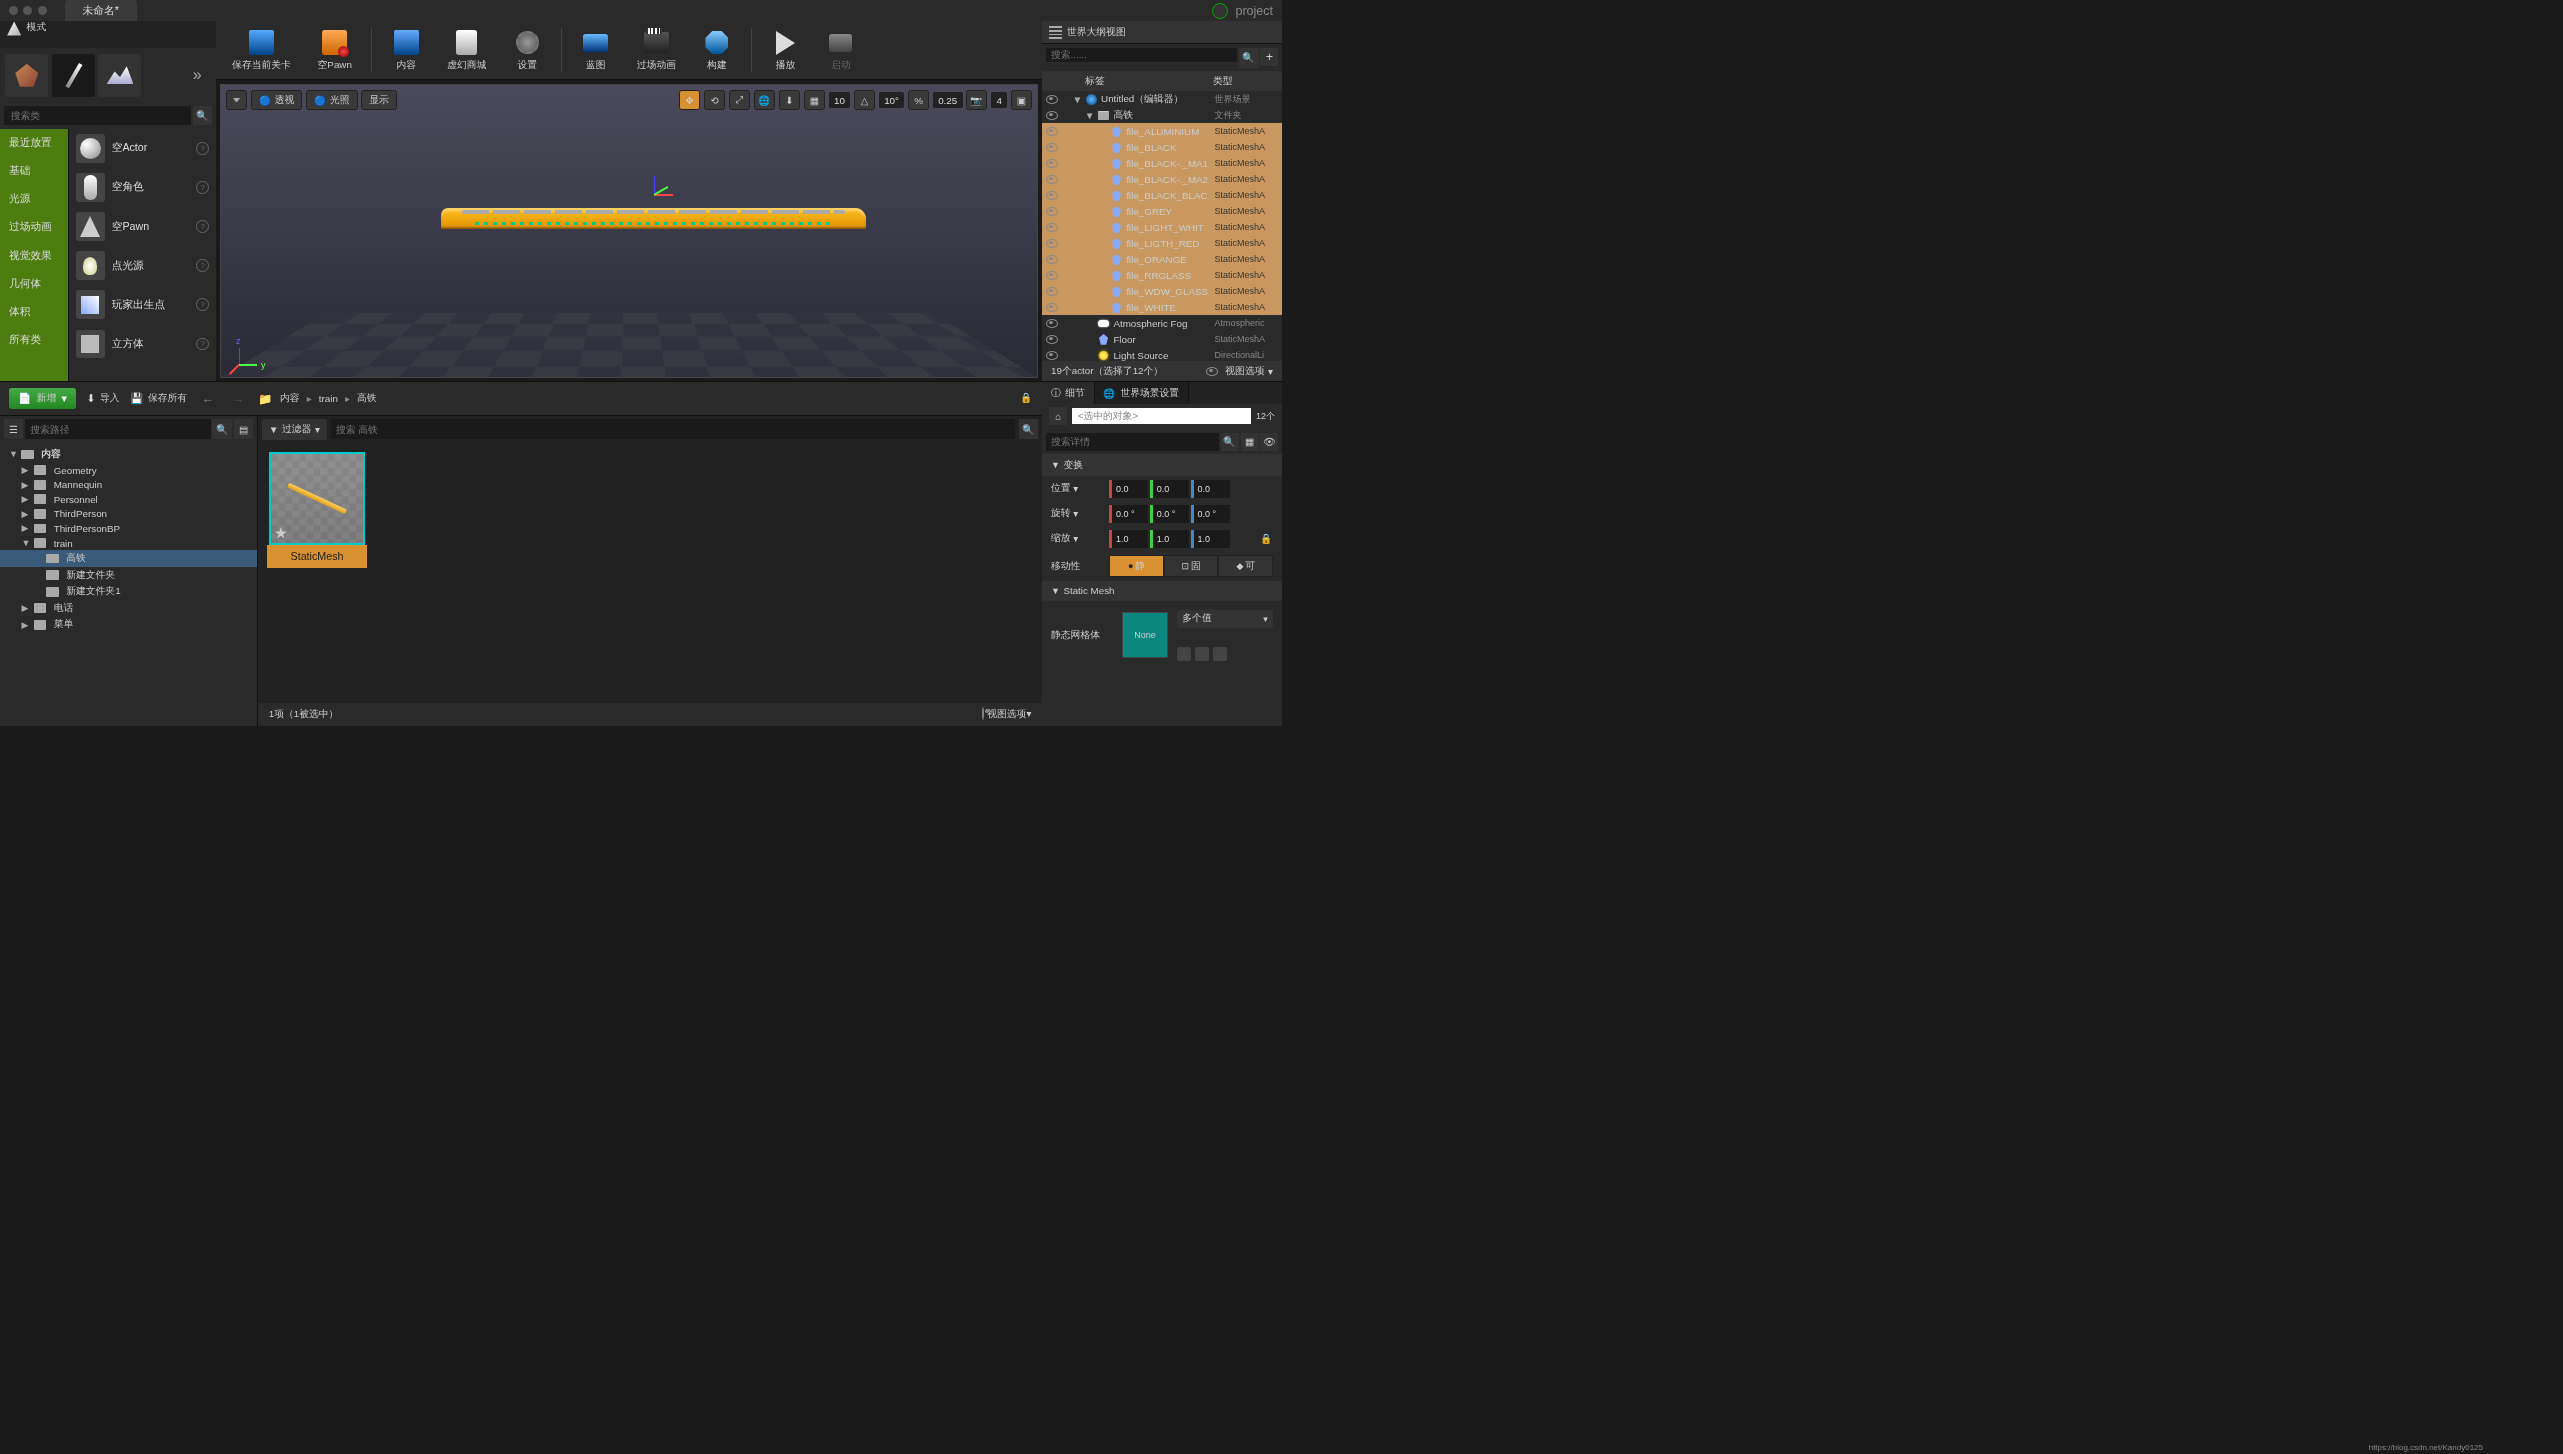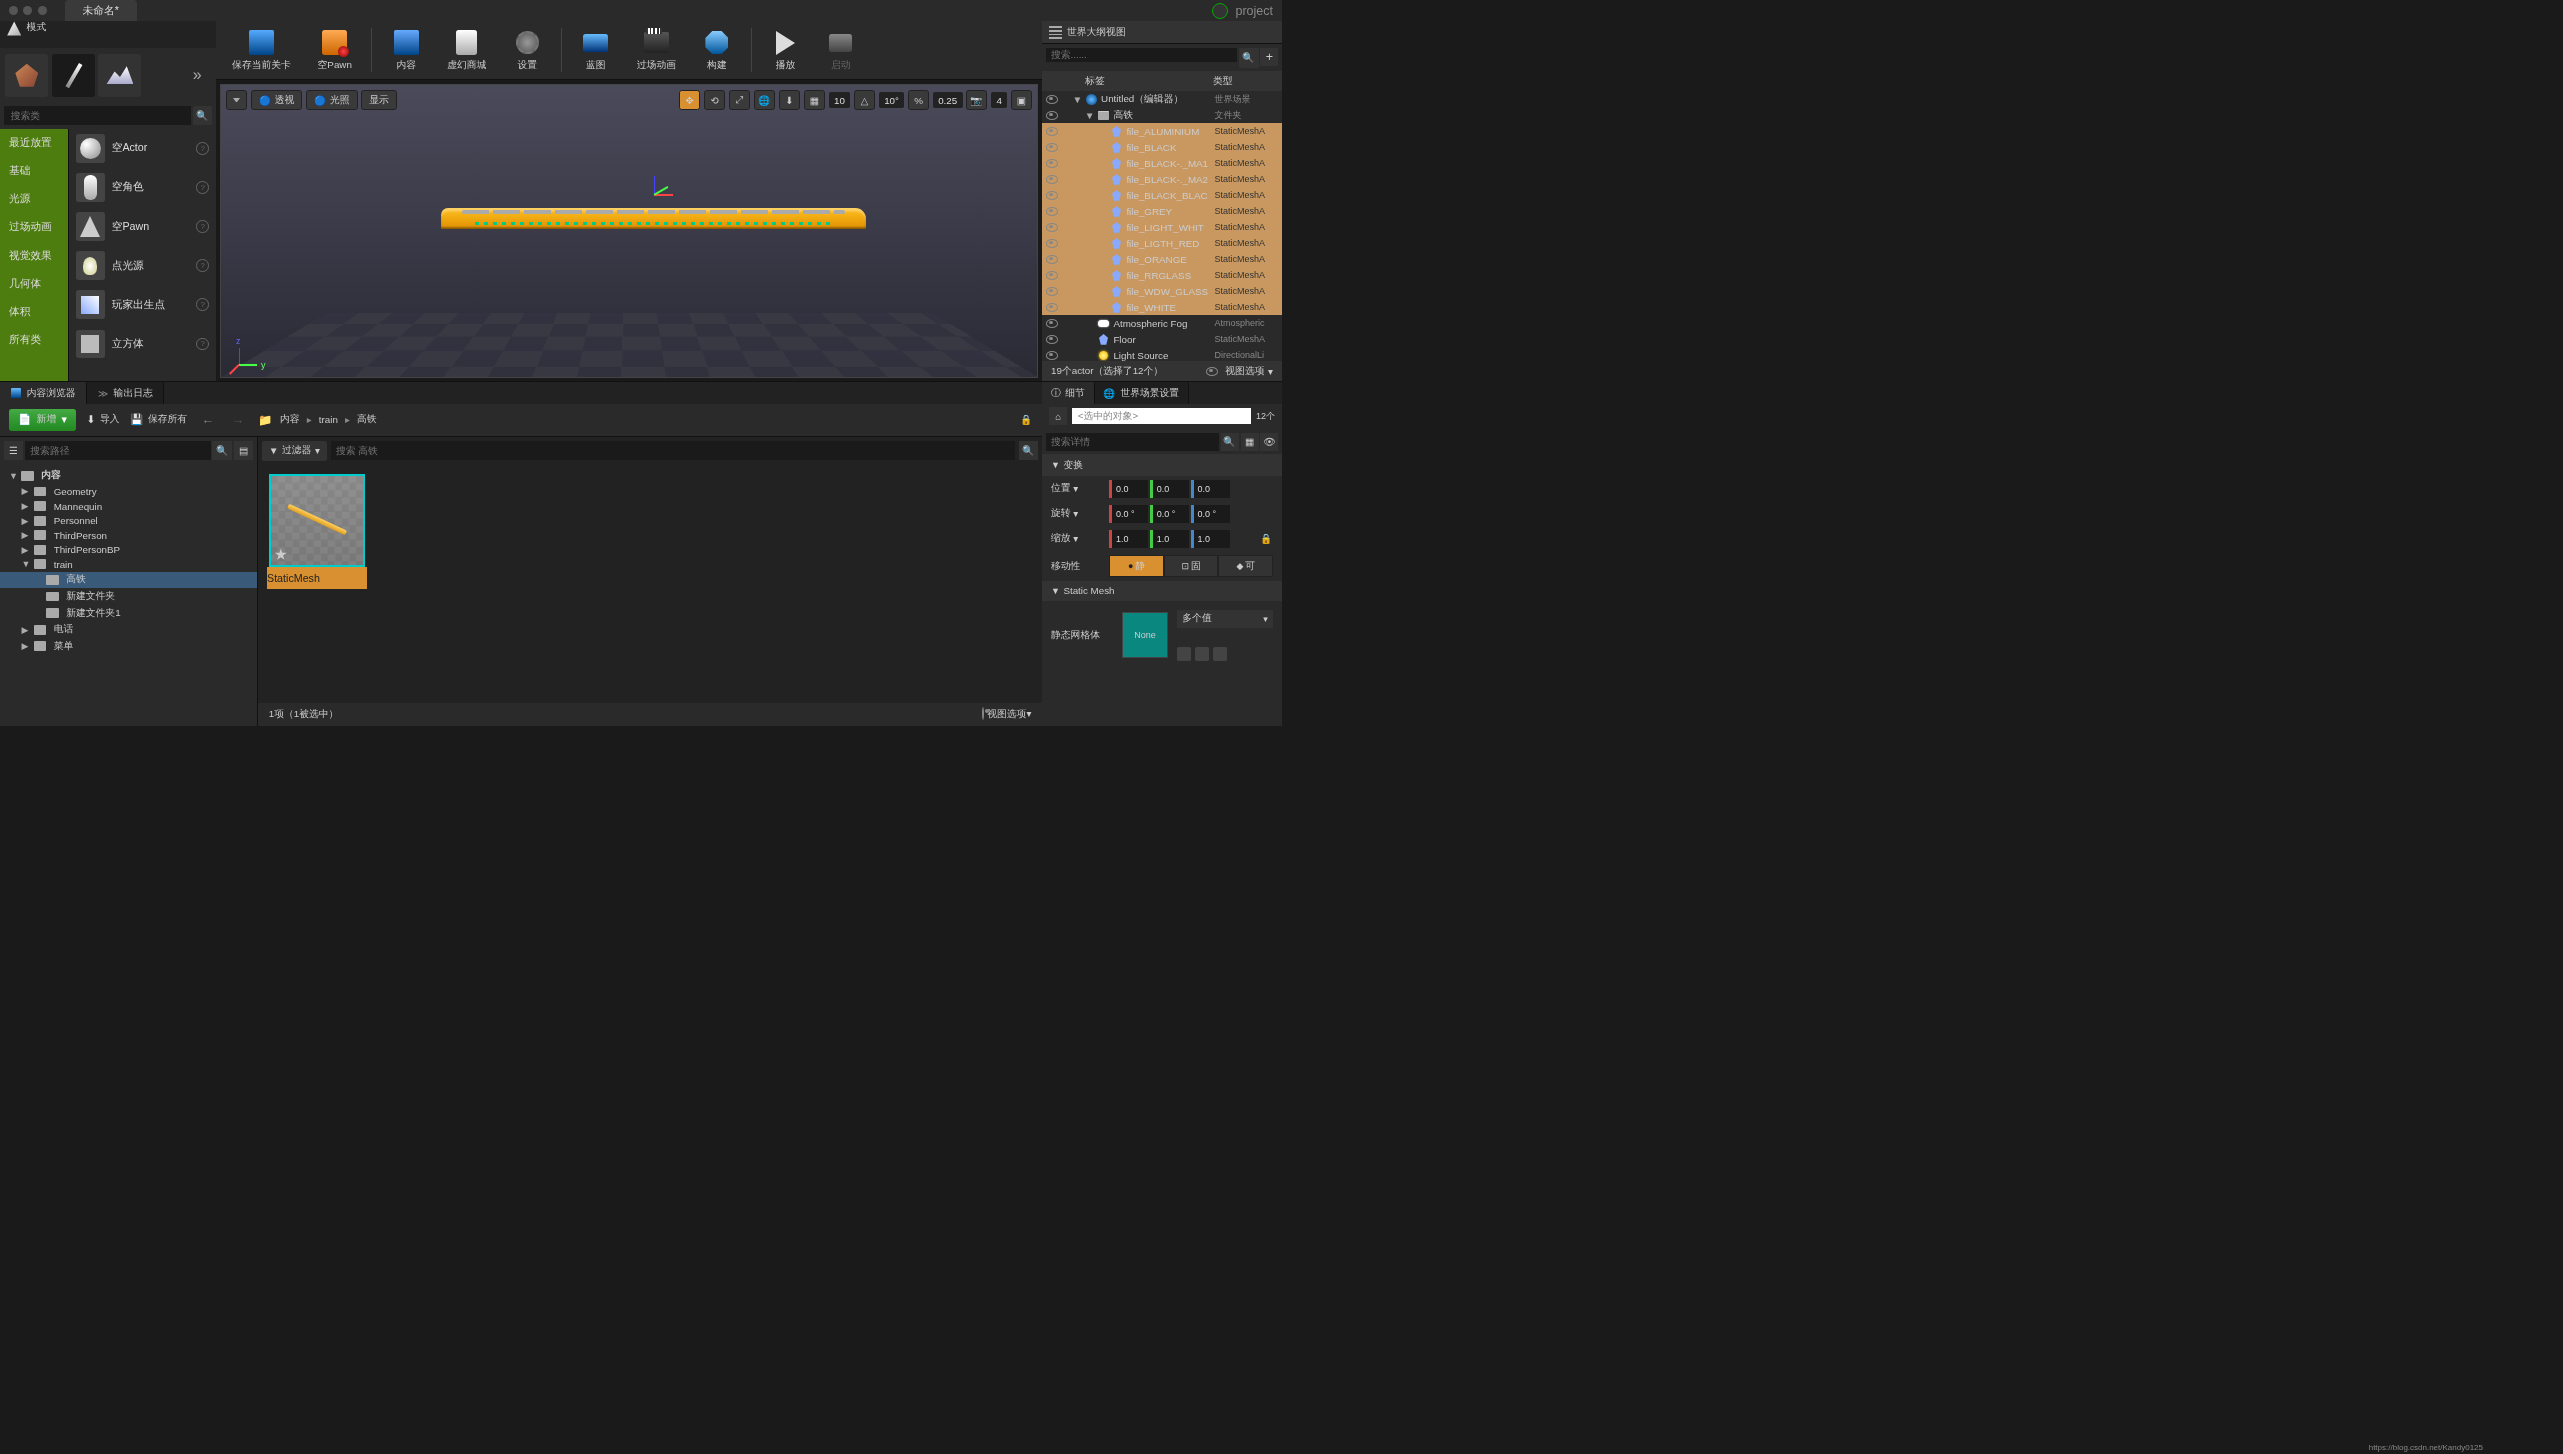--- a/index.html
+++ b/index.html
@@ -129,21 +129,21 @@
 .cb-main{flex:1;display:flex;flex-direction:column;background:#222}
 .cb-filter-bar{display:flex;padding:3.6px;gap:3.6px}
 .filter-btn{background:#333;padding:3.6px 7.1px;display:flex;align-items:center;gap:3.6px;font-size:9.8px;border-radius:1.8px}
 .cb-filter-bar input{flex:1;background:#1a1a1a;border:none;padding:3.6px 5.3px;color:#888;height:19.6px}
 .asset-grid{flex:1;padding:9px;display:flex;align-content:flex-start;gap:9px}
 .asset-item{width:100px;display:flex;flex-direction:column;align-items:center}
 .asset-thumb{width:96px;height:93px;background:linear-gradient(#888,#666);border:2.7px solid #0cc;position:relative;display:flex;align-items:center;justify-content:center}
 .asset-thumb::before{content:"";position:absolute;inset:0;background-image:repeating-conic-gradient(#999 0 25%,#888 0 50%);background-size:14.2px 14.2px;opacity:0.5}
 .asset-train{width:70%;height:5.3px;background:linear-gradient(#ffd060,#e0a020);border-radius:1.8px;transform:rotate(25deg);position:relative;z-index:1}
 .asset-star{position:absolute;bottom:3.6px;left:3.6px;width:12.5px;height:12.5px;background:#ccc;clip-path:polygon(50% 0,61% 35%,98% 35%,68% 57%,79% 91%,50% 70%,21% 91%,32% 57%,2% 35%,39% 35%);z-index:2}
-.asset-label{background:#d89030;color:#222;width:100%;text-align:left;padding:5.3px 0;font-size:10.7px}
+.asset-label{background:#d89030;color:#222;width:100%;text-align:center;padding:5.3px 0;font-size:10.7px}
 .cb-footer{background:#2a2a2a;padding:5.3px 10.7px;display:flex;justify-content:space-between;font-size:9.8px}
 .details-panel{width:240px;background:#2a2a2a;display:flex;flex-direction:column;border-top:0.9px solid #111}
 .details-tabs{display:flex;background:#222;height:21.4px}
 .dt-tab{padding:4.4px 9px;display:flex;align-items:center;gap:4.4px;font-size:9.8px;background:#2a2a2a;border-right:0.9px solid #111}
 .dt-tab.inactive{background:#1e1e1e}
 .details-header{display:flex;align-items:center;padding:3.6px 7.1px;gap:5.3px;background:#2a2a2a}
 .home-btn{width:18px;height:18px;background:#333;display:flex;align-items:center;justify-content:center}
 .selection-box{flex:1;background:#ffffff;padding:2.7px 5.3px;color:#888;font-size:9.8px;height:16px;display:flex;align-items:center}
 .details-search{display:flex;padding:3.6px;gap:1.8px}
 .details-search input{flex:1;background:#1a1a1a;border:none;padding:2.7px 5.3px;color:#888;height:18px}
@@ -565,30 +565,20 @@
     <div class="outliner-footer">
       <span>19个actor（选择了12个）</span>
       <span class="vo"><span class="eye"></span><span>视图选项</span>▾</span>
     </div>
   </div>
 </div>
 
 <div class="bottom">
 
   <div class="content-panel">
-    <div class="content-tabs">
-      <div class="content-tab">
-          <div class="ico-cb"></div>
-          <span>内容浏览器</span>
-        </div>
-      <div class="content-tab inactive">
-          <span style="color:#888">≫</span>
-          <span>输出日志</span>
-        </div>
-    </div>
     <div class="content-toolbar">
       <div class="btn-new">📄 <span>新增</span> ▾</div>
       <div class="ct-btn">⬇ <span>导入</span></div>
       <div class="ct-btn">💾 <span>保存所有</span></div>
       <span class="nav-arrow">←</span>
       <span class="nav-arrow" style="color:#555">→</span>
       <div class="bc" id="breadcrumb">📁<span>内容</span><span class="bc-sep">▸</span><span>train</span><span class="bc-sep">▸</span><span>高铁</span></div>
       <span class="bc-lock" style="margin-left:auto">🔒</span>
     </div>
     <div class="content-body">

